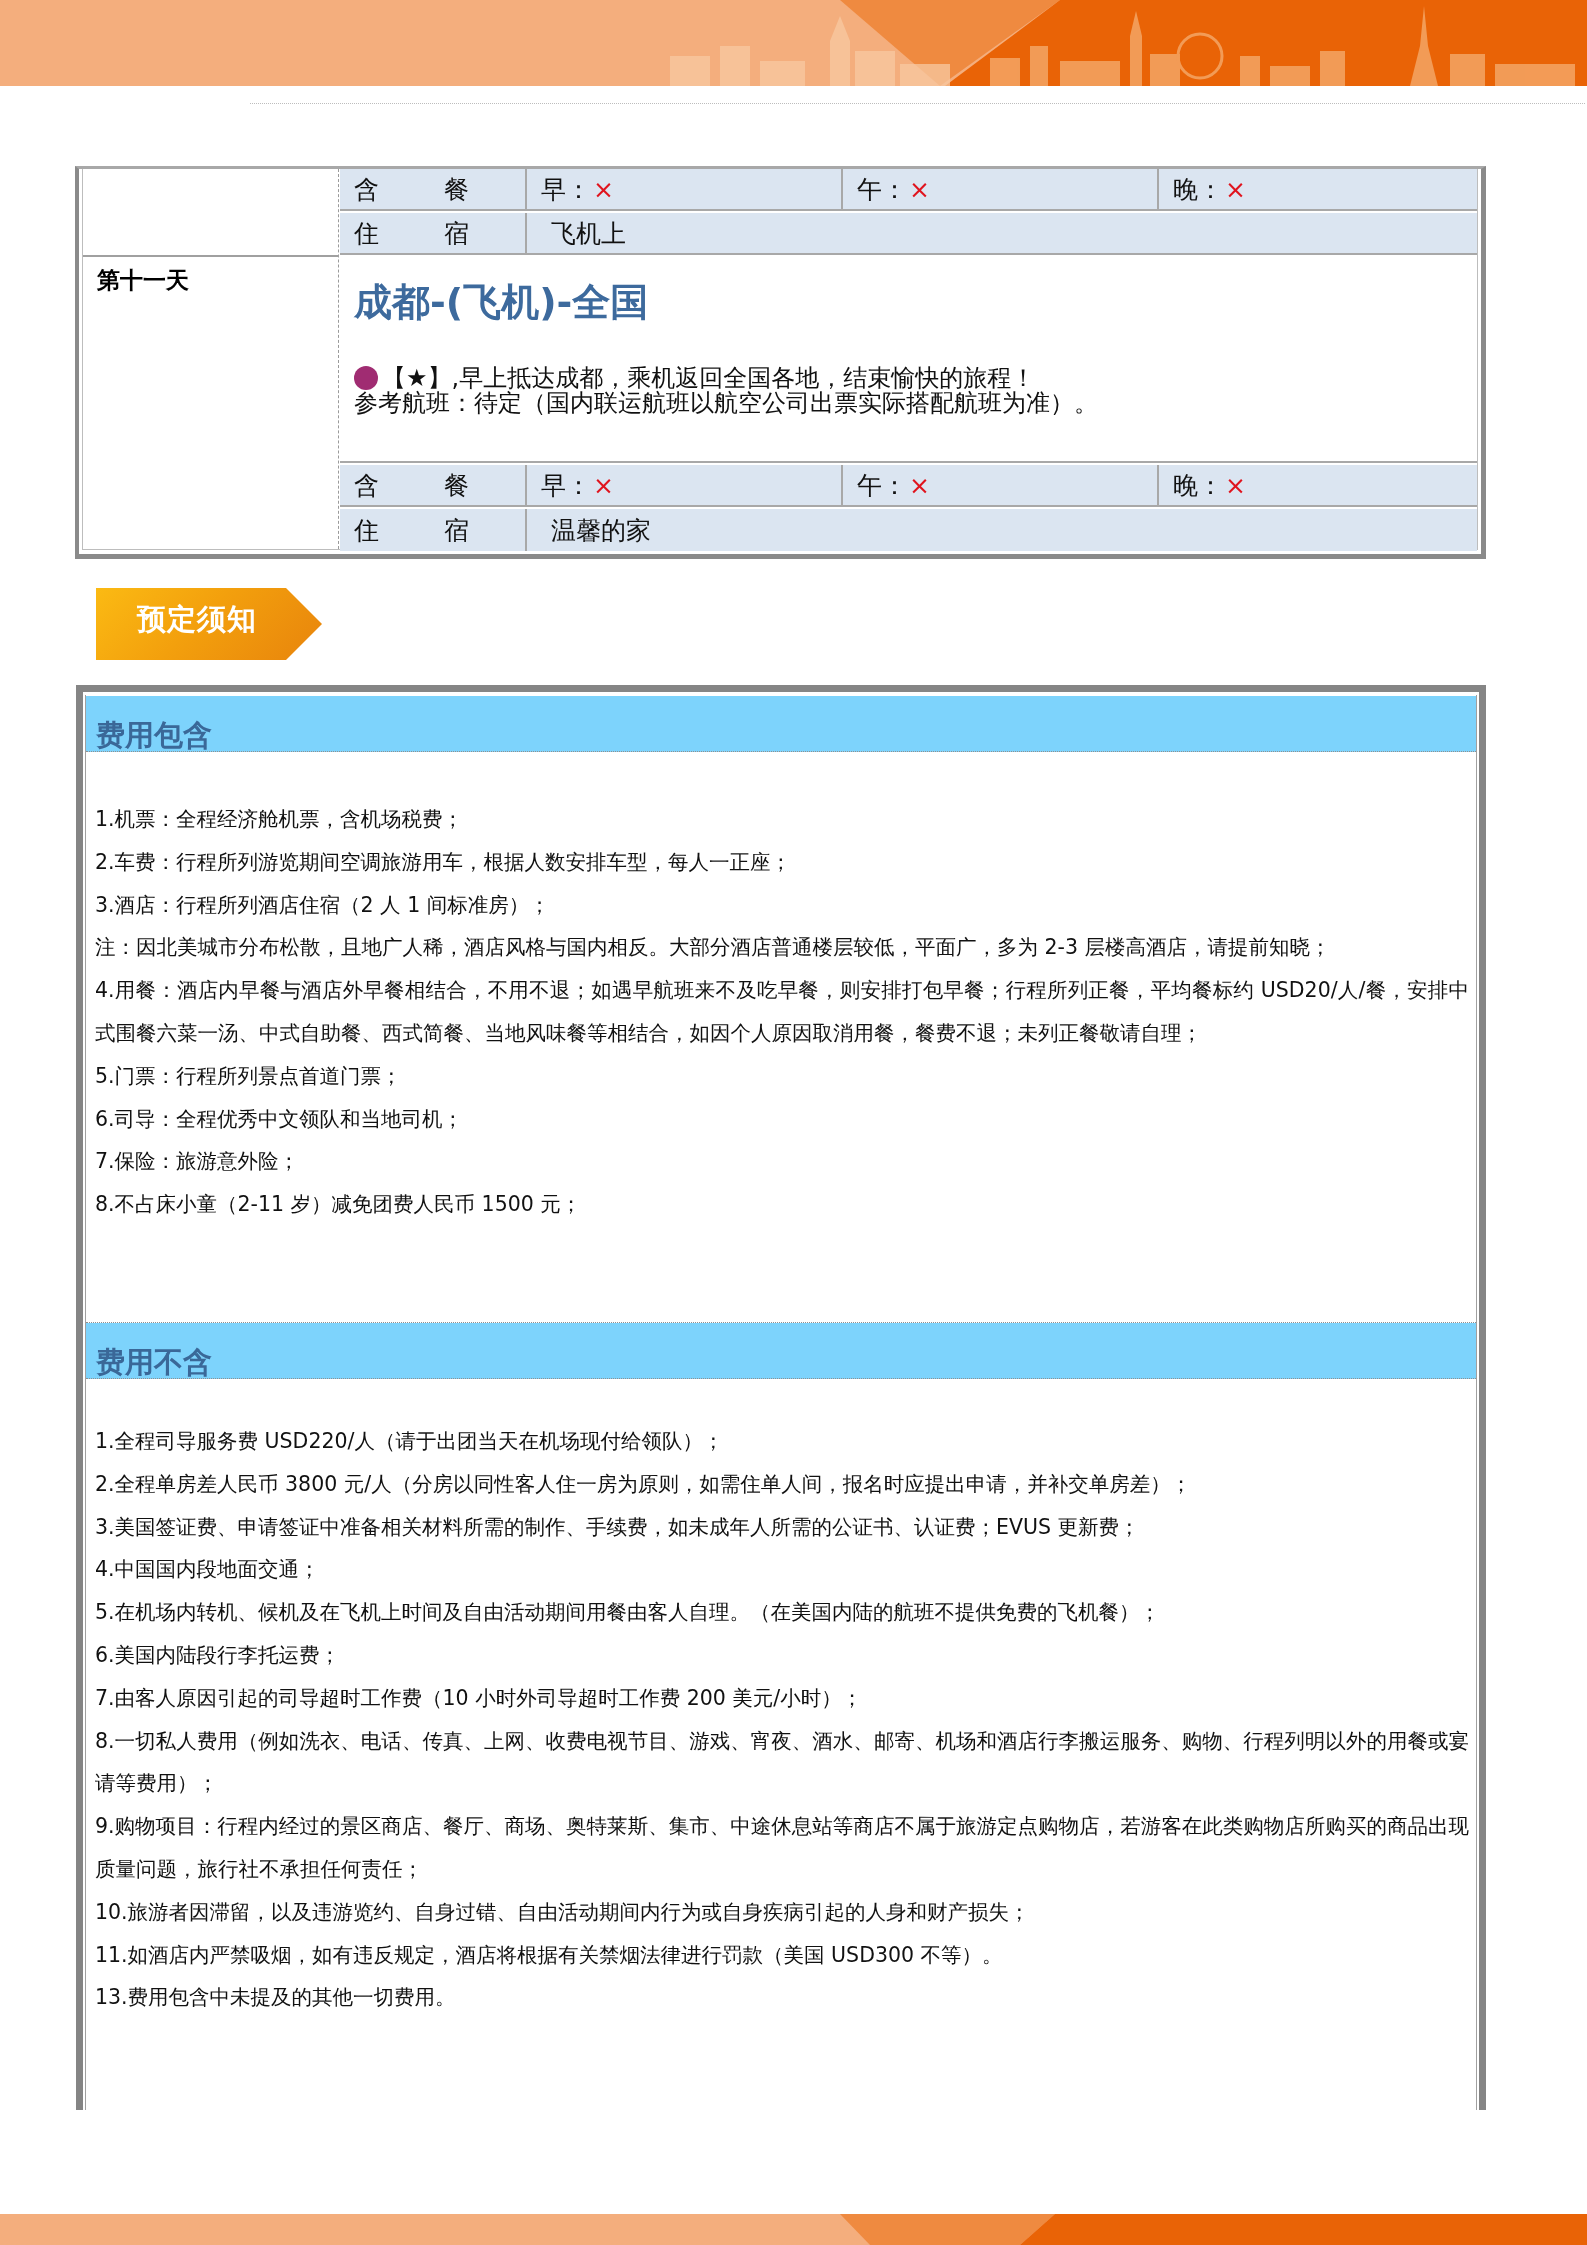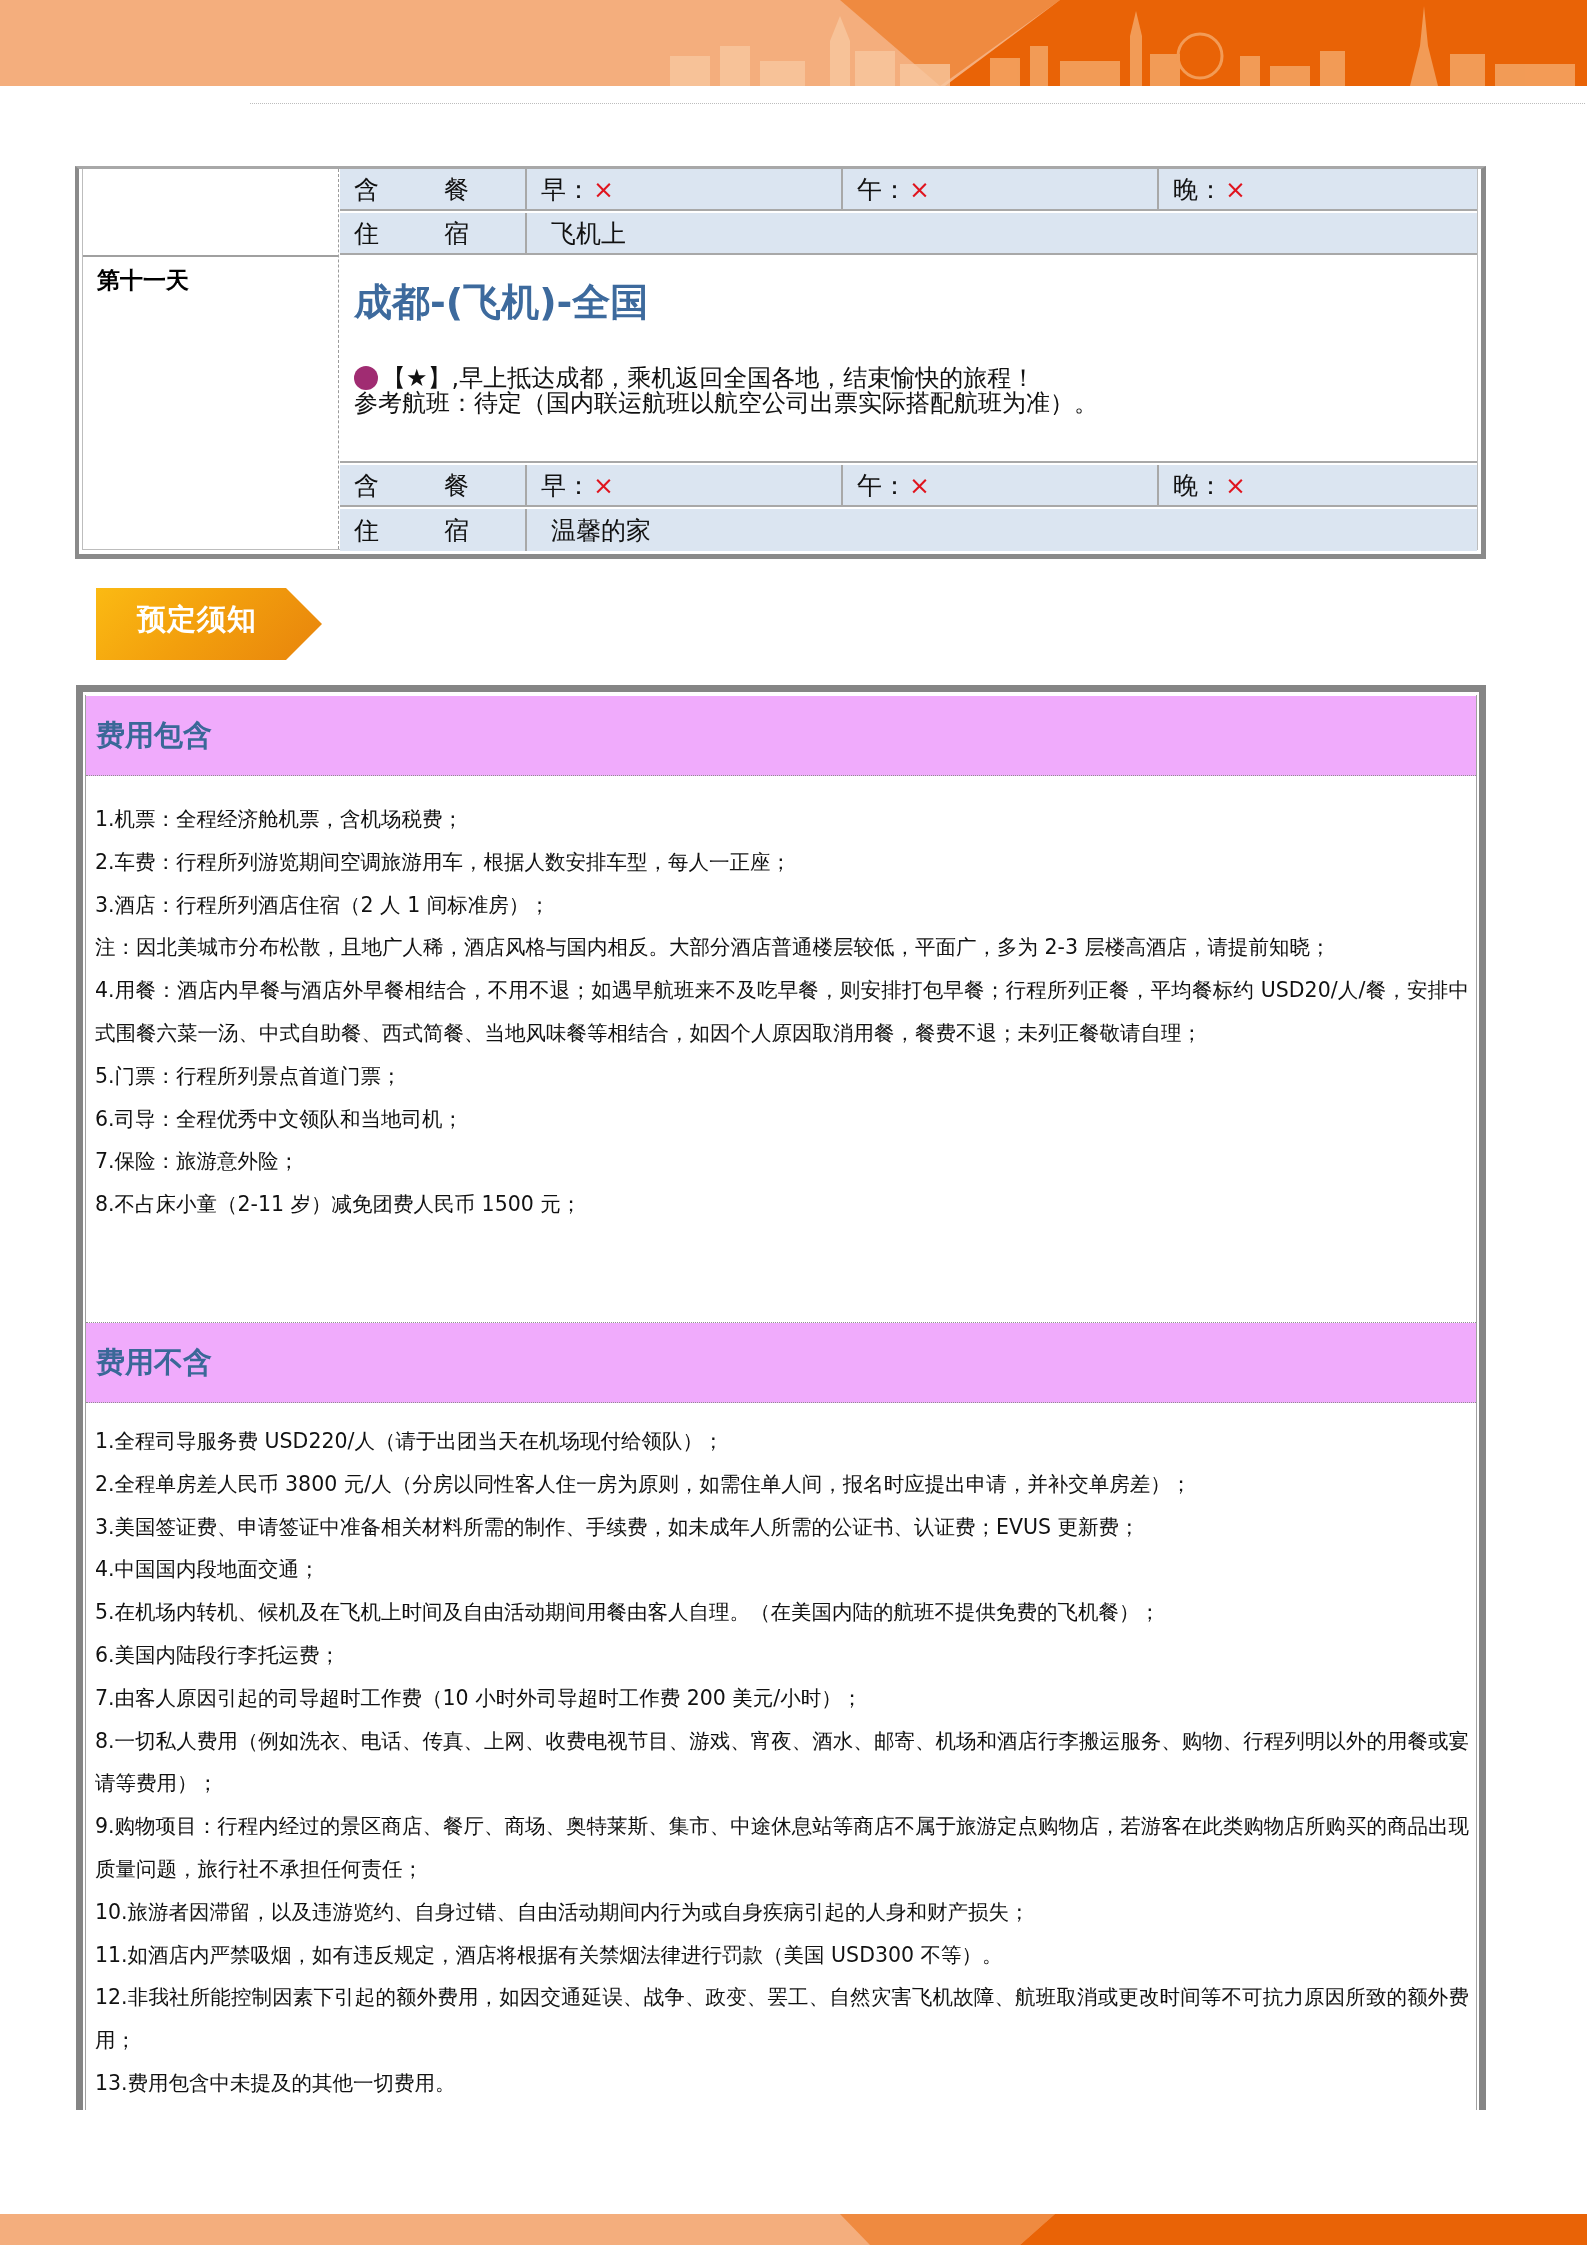--- a/index.html
+++ b/index.html
@@ -49,21 +49,21 @@
   
   .tag { position: absolute; left: 96px; top: 588px; width: 226px; height: 72px; }
   .tag .bg { position: absolute; inset: 0; background: linear-gradient(135deg, #fbba13 0%, #f3a00d 45%, #e8840c 100%);
     clip-path: polygon(0 0, 190px 0, 226px 36px, 190px 72px, 0 72px); }
   .tag .label { position: absolute; left: 41px; top: 12px; font-size: 29px; font-weight: bold; color: #fff; letter-spacing: 1px; }
 
   
   .notes { position: absolute; left: 76px; top: 685px; width: 1410px; height: 1425px;
     border-left: 7px solid #858585; border-right: 7px solid #858585; border-top: 7px solid #858585; background: #fff; }
   .notes .inner-frame { position: absolute; left: 2px; top: 3px; right: 2px; bottom: 0; border-left: 1px solid #a0a0a0; border-right: 1px solid #a0a0a0; }
-  .sec-head { position: absolute; left: 3px; right: 3px; height: 80px; background: #f0abfc; border-bottom: 1px dotted #909090; }
+  .sec-head { position: absolute; left: 3px; right: 3px; height: 56px; background: #7dd3fc; border-bottom: 1px dotted #909090; }
   .sec-head .t { position: absolute; left: 10px; top: 20px; font-size: 29px; font-weight: bold; color: #3a6898; }
   .sec-top-rule { position: absolute; left: 3px; right: 3px; border-top: 1px dotted #909090; }
   .list { position: absolute; left: 12px; right: 10px; font-size: 20.5px; line-height: 42.8px; color: #111; font-family: "DejaVu Sans", sans-serif; }
   .list .li { white-space: normal; text-align: justify; text-align-last: left; }
 </style>
 </head>
 <body>
 
 <div class="banner-top">
   <div class="shape-mid"></div>
@@ -187,21 +187,20 @@
     <div class="li">2.全程单房差人民币 3800 元/人（分房以同性客人住一房为原则，如需住单人间，报名时应提出申请，并补交单房差）；</div>
     <div class="li">3.美国签证费、申请签证中准备相关材料所需的制作、手续费，如未成年人所需的公证书、认证费；EVUS 更新费；</div>
     <div class="li">4.中国国内段地面交通；</div>
     <div class="li">5.在机场内转机、候机及在飞机上时间及自由活动期间用餐由客人自理。（在美国内陆的航班不提供免费的飞机餐）；</div>
     <div class="li">6.美国内陆段行李托运费；</div>
     <div class="li">7.由客人原因引起的司导超时工作费（10 小时外司导超时工作费 200 美元/小时）；</div>
     <div class="li">8.一切私人费用（例如洗衣、电话、传真、上网、收费电视节目、游戏、宵夜、酒水、邮寄、机场和酒店行李搬运服务、购物、行程列明以外的用餐或宴请等费用）；</div>
     <div class="li">9.购物项目：行程内经过的景区商店、餐厅、商场、奥特莱斯、集市、中途休息站等商店不属于旅游定点购物店，若游客在此类购物店所购买的商品出现质量问题，旅行社不承担任何责任；</div>
     <div class="li">10.旅游者因滞留，以及违游览约、自身过错、自由活动期间内行为或自身疾病引起的人身和财产损失；</div>
     <div class="li">11.如酒店内严禁吸烟，如有违反规定，酒店将根据有关禁烟法律进行罚款（美国 USD300 不等）。</div>
-    <div class="li">12.非我社所能控制因素下引起的额外费用，如因交通延误、战争、政变、罢工、自然灾害飞机故障、航班取消或更改时间等不可抗力原因所致的额外费用；</div>
     <div class="li">13.费用包含中未提及的其他一切费用。</div>
   </div>
 </div>
 
 <div class="banner-bottom">
   <div class="shape-mid"></div>
   <div class="shape-dark"></div>
 </div>
 
 </body></html>

